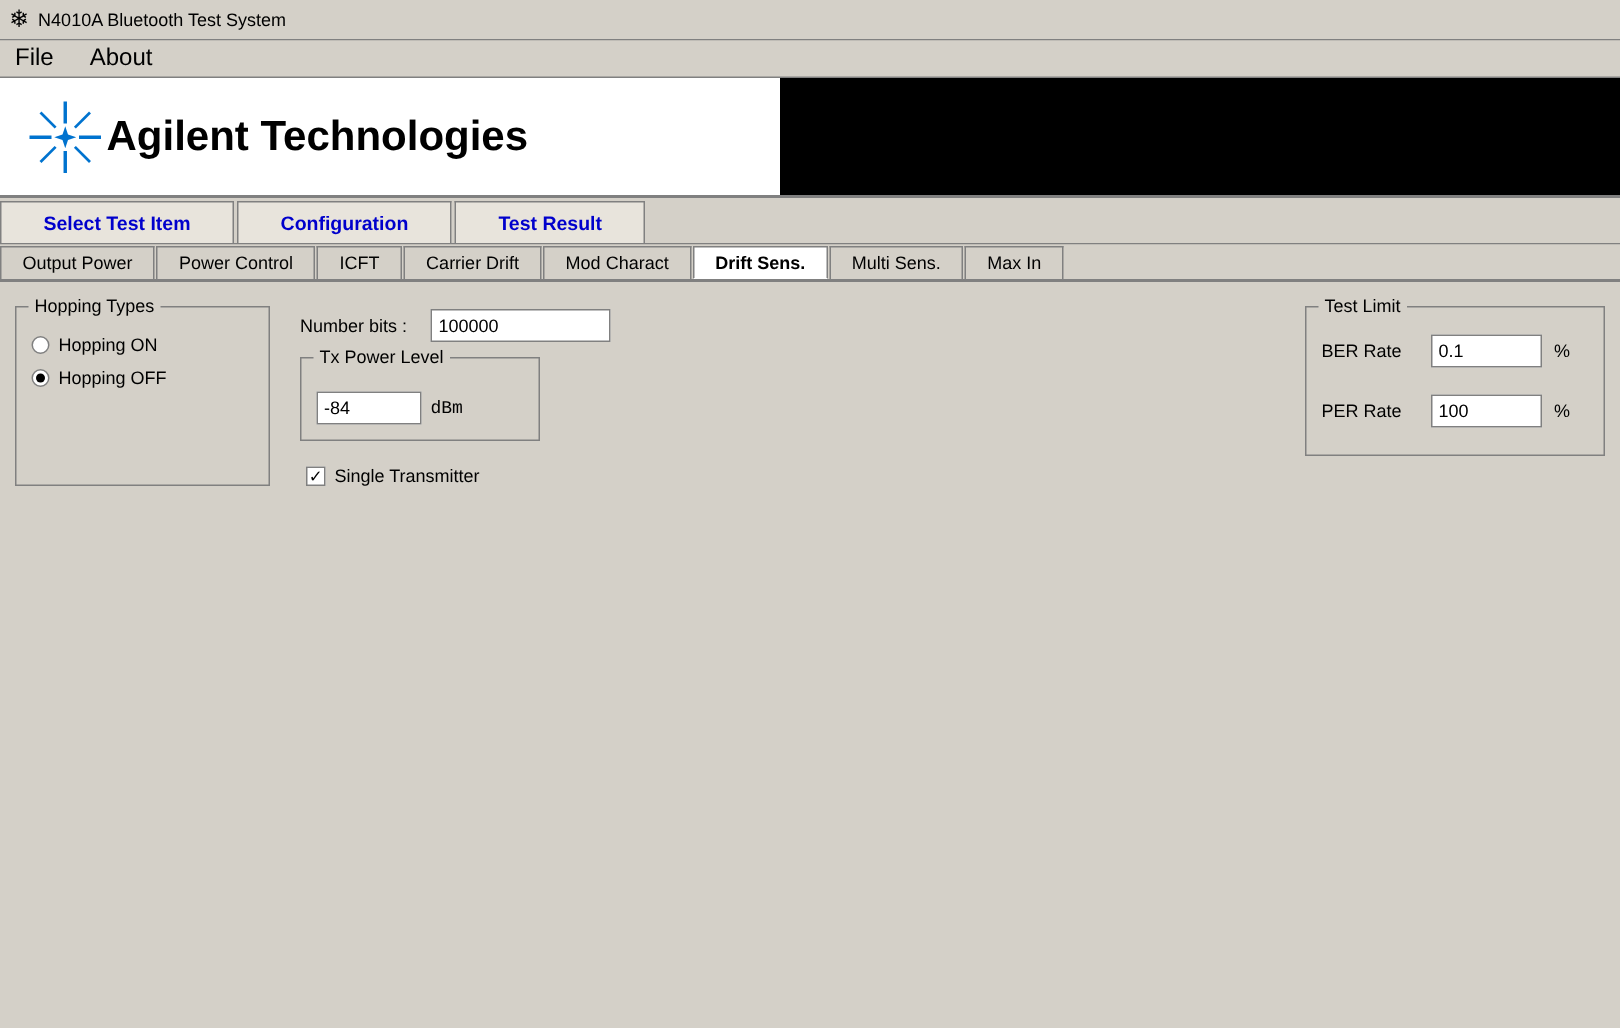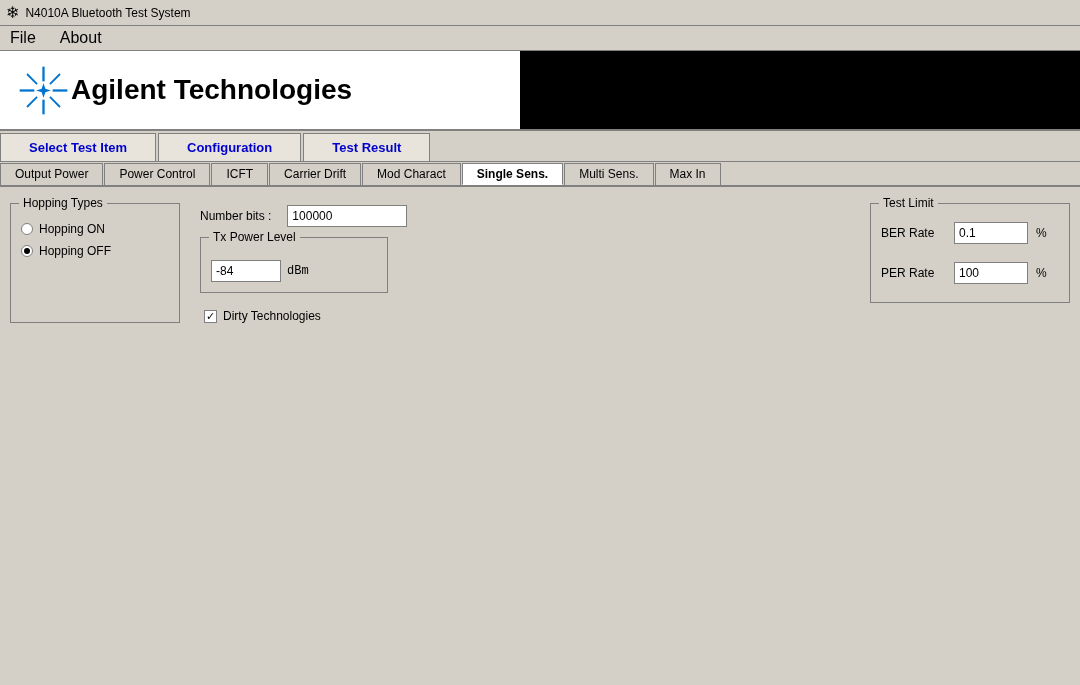--- a/index.html
+++ b/index.html
@@ -297,21 +297,21 @@
   <div class="main-tab">Configuration</div>
   <div class="main-tab">Test Result</div>
 </div>
 
 <div class="sub-tabs">
   <div class="sub-tab">Output Power</div>
   <div class="sub-tab">Power Control</div>
   <div class="sub-tab">ICFT</div>
   <div class="sub-tab">Carrier Drift</div>
   <div class="sub-tab">Mod Charact</div>
-  <div class="sub-tab active">Single Sens.</div>
+  <div class="sub-tab active">Drift Sens.</div>
   <div class="sub-tab">Multi Sens.</div>
   <div class="sub-tab">Max In</div>
 </div>
 
 <div class="content-area">
 
   <div class="group-box" style="width:170px; min-height:120px;">
     <span class="group-box-title">Hopping Types</span>
     <div class="radio-group">
       <div class="radio-item">
@@ -325,31 +325,31 @@
     </div>
   </div>
 
   <div style="display:flex; flex-direction:column; gap:0;">
 
     <div class="num-bits-row" style="margin-bottom:6px; margin-top:8px;">
       <span>Number bits :</span>
       <input type="text" class="input-field input-large" value="100000" style="">
     </div>
 
-    <div class="group-box" style="width:188px; margin-top:4px;">
+    <div class="group-box" style="width:160px; margin-top:4px;">
       <span class="group-box-title">Tx Power Level</span>
       <div class="tx-power-row">
         <input type="text" class="input-field input-small" value="-84" style="">
         <span class="unit-label">dBm</span>
       </div>
     </div>
 
     <div class="checkbox-row" style="margin-top:16px; margin-left:4px;">
       <div class="checkbox checked"></div>
-      <span>Dirty Technologies</span>
+      <span>Single Transmitter</span>
     </div>
   </div>
 
   <div class="test-limit-section" style="margin-left:auto;">
     <div class="group-box" style="min-width:190px;">
       <span class="group-box-title">Test Limit</span>
       <div style="margin-top:10px; display:flex; flex-direction:column; gap:10px;">
         <div class="test-limit-row">
           <span class="test-limit-label">BER Rate</span>
           <input type="text" class="input-field input-medium" value="0.1" style="">

